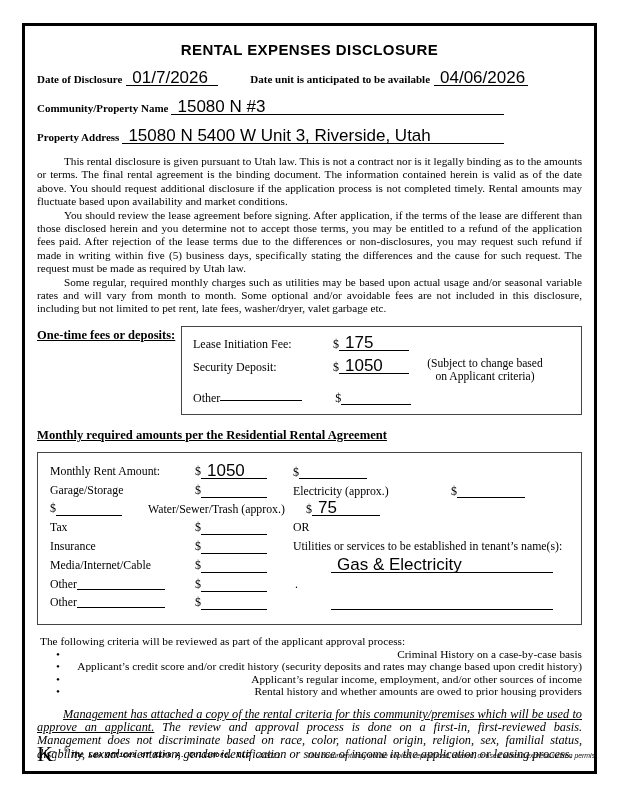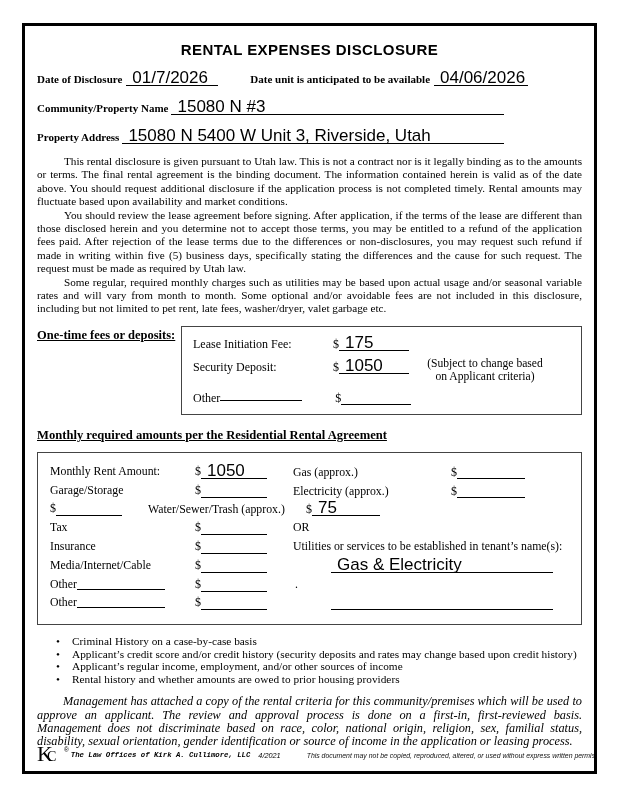--- a/index.html
+++ b/index.html
@@ -60,26 +60,26 @@
   .or{font-size:11.8px;}
   .util-label{font-size:11.8px;white-space:nowrap;}
   .util-fld{width:222px;margin-left:38px;}
   .util-dot{font-size:11.8px;margin-left:2px;}
 
   
   .criteria{margin-top:10px;font-size:11.3px;line-height:12.5px;}
   .crit-intro{margin-left:3px;}
   .bullet{display:flex;margin-left:19px;}
   .bdot{flex:none;width:16px;}
-  .btext{flex:1;}
+  .btext{flex:1;text-align:right;}
 
   
   .closing{margin-top:10px;font-style:italic;font-size:12.3px;line-height:13.3px;
            text-align:justify;text-indent:26px;}
-  .closing .u{}
+  .closing .u{text-decoration:underline;}
 
   
   .footer{position:absolute;left:12px;right:12px;bottom:4px;display:flex;align-items:center;
           font-family:"Liberation Sans",sans-serif;}
   .logo{position:relative;flex:none;width:26px;height:24px;font-family:"Liberation Serif",serif;}
   .logo-k{position:absolute;left:0;top:-2px;font-size:22px;font-weight:500;}
   .logo-c{position:absolute;left:10px;top:6px;font-size:14px;}
   .reg{font-size:6.5px;position:relative;top:-6px;margin-left:1px;}
   .firm{font-weight:bold;font-style:italic;font-size:7.3px;margin-left:2px;white-space:nowrap;font-family:Liberation Mono, monospace;}
   .version{font-style:italic;font-size:7.3px;margin-left:8px;white-space:nowrap;}
@@ -128,21 +128,20 @@
 
     <div class="m-heading">Monthly required amounts per the Residential Rental Agreement</div>
 
     <div class="monthlybox">
 
       <div class="mrow">
         <span class="mlabel">Monthly Rent Amount:</span>
           <span class="dollar">$</span>
           <span class="fld mfld"><span class="v">1050</span></span>
         <span class="mright">
-            <span class="mrlabel">Gas (approx.)</span>
             <span class="dollar">$</span>
             <span class="fld mrfld"><span class="v"></span></span>
           </span>
       </div>
 
       <div class="mrow">
         <span class="mlabel">Garage/Storage</span>
           <span class="dollar">$</span>
           <span class="fld mfld"></span>
         <span class="mright">
@@ -203,20 +202,21 @@
           <span class="dollar">$</span>
           <span class="fld mfld"></span>
         <span class="mright">
             <span class="fld util-fld"></span>
           </span>
       </div>
 
     </div>
 
     <div class="criteria">
+      <div class="crit-intro">The following criteria will be reviewed as part of the applicant approval process:</div>
       <div class="bullet">
         <span class="bdot">•</span>
         <span class="btext">Criminal History on a case-by-case basis</span>
       </div>
       <div class="bullet">
         <span class="bdot">•</span>
         <span class="btext">Applicant’s credit score and/or credit history (security deposits and rates may change based upon credit history)</span>
       </div>
       <div class="bullet">
         <span class="bdot">•</span>

